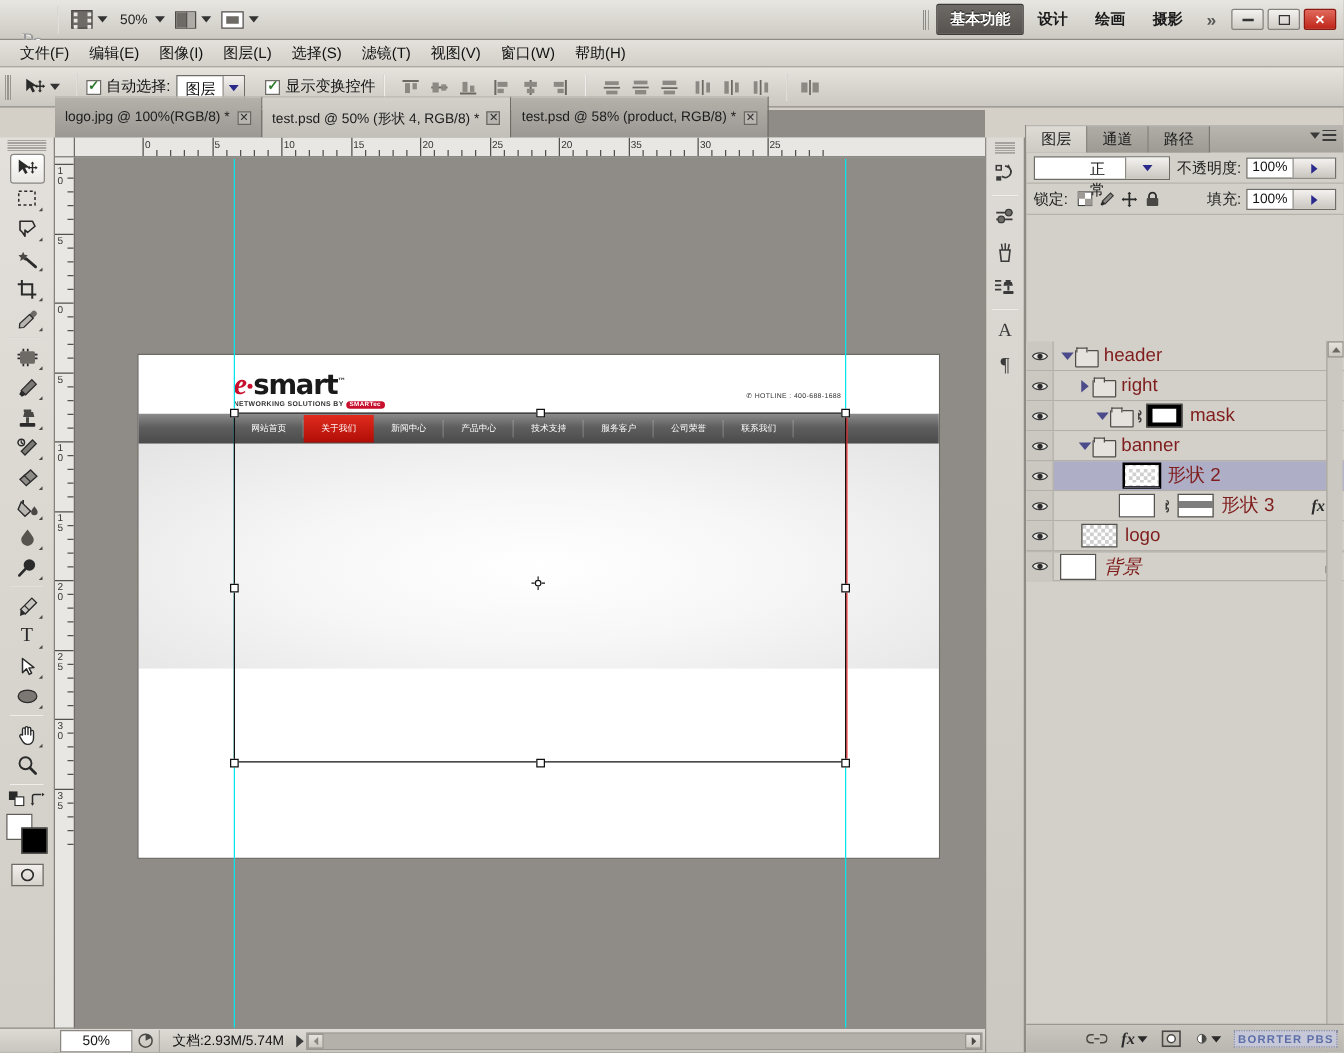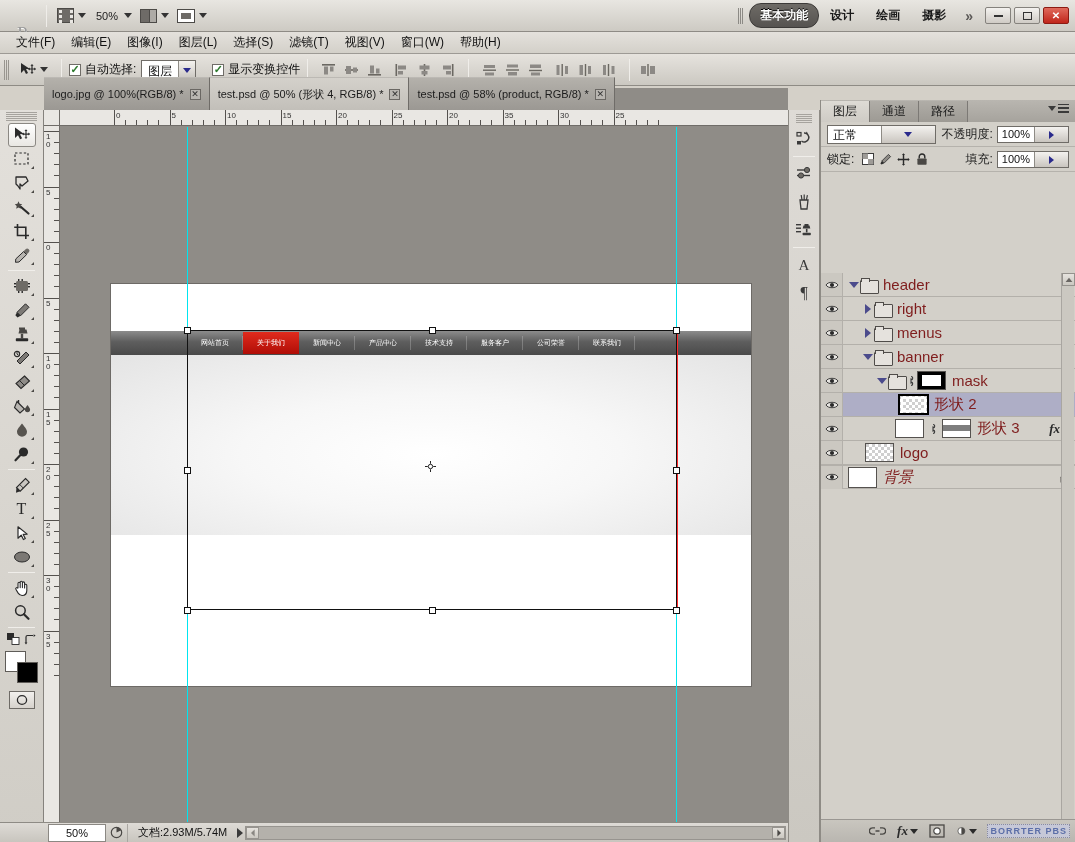--- a/index.html
+++ b/index.html
@@ -47,21 +47,21 @@
   .icon-arrange i:nth-child(1){ width:9px; background:#6e6b67; }
   .icon-arrange i:nth-child(2){ width:7px; background:#aeaba6; border-right:none;}
   .icon-screen { width: 18px; height: 14px; border: 1px solid #4c4a47; background:#fff;
                  position:relative; }
   .icon-screen:before{ content:""; position:absolute; left:3px; top:3px; right:3px; bottom:3px;
                  background:#6e6b67;}
 
   .ws-tabs { margin-left: auto; display: flex; align-items: center; height: 32px; }
   .ws-grip { width: 5px; height: 16px; margin-right: 6px;
              background: repeating-linear-gradient(90deg,#8c8a85 0 1px,transparent 1px 2px); }
-  .ws-tab { font-size: 12px; color: #1a1a1a; padding: 4px 11px; border-radius: 12px;
+  .ws-tab { font-size: 12px; color: #1a1a1a; padding: 4px 11px; border-radius: 2px;
             font-weight: bold; }
   .ws-tab.active { background: linear-gradient(#6e6b66,#565350); color: #fff;
                    border: 1px solid #3c3a38; text-shadow: 0 -1px 0 #000; padding: 3px 10px; }
   .ws-more { color: #5a5856; font-size: 14px; padding: 0 8px; font-weight:bold; }
   .wbtns { display:flex; gap: 3px; margin: 0 6px 0 4px; }
   .wbtn { width: 26px; height: 17px; border: 1px solid #85827d; border-radius: 2px;
           background: linear-gradient(#f4f2ef,#cfcbc5);
           display:flex; align-items:center; justify-content:center;
           font-size: 10px; color:#333; }
   .wbtn.close { background: linear-gradient(#e06a5c,#c0251a); border-color:#8c1a12; color:#fff;
@@ -228,21 +228,21 @@
           background: linear-gradient(#b0ada7,#9d9a94); border-right: 1px solid #7c7975; }
   .ptab.active { background: linear-gradient(#dedbd5,#cecbc5); }
   .pmenu { position: absolute; right: 6px; top: 4px; display: flex; gap: 2px; align-items: center; }
   .pmenu .bars { width: 11px; height: 9px;
         background: repeating-linear-gradient(0deg,#3a3a3a 0 2px,transparent 2px 4px); }
 
   .prow { display: flex; align-items: center; height: 25px; padding: 0 6px;
           border-bottom: 1px solid #b5b2ac; }
   .plbl { font-size: 12px; color: #1a1a1a; }
   .blend-sel { flex: 1; display: flex; align-items: stretch; height: 19px;
-               border: 1px solid #6f6c67; background: #fff; margin-right: 6px; }
+               border: 1px solid #6f6c67; background: #fff; margin-right: 6px; padding-left: 39px; }
   .blend-sel span { flex: 1; padding: 1px 5px 0; font-size: 12px; color: #111; }
   .blend-sel .dd { width: 17px; background: linear-gradient(#f4f2ef,#c9c5bf);
                    border-left: 1px solid #8e8b85; display:flex; align-items:center;
                    justify-content:center; }
   .numfield { display: inline-flex; align-items: stretch; height: 17px; border: 1px solid #6f6c67;
               background: #fff; }
   .numfield span { padding: 1px 4px 0; font-size: 11px; color: #111; min-width: 34px;
                    text-align: right; }
   .numfield .sp { width: 14px; background: linear-gradient(#f4f2ef,#c9c5bf);
                   border-left: 1px solid #8e8b85; display:flex; align-items:center;
@@ -831,20 +831,27 @@
         <div class="rlabel-v" style="left: 2px; top: 506.5px;">3<br>5</div>
         <div class="rtick" style="left: 10px; top: 515.6px; width: 5px; height: 1px;"></div>
         <div class="rtick" style="left: 10px; top: 526.7px; width: 5px; height: 1px;"></div>
         <div class="rtick" style="left: 10px; top: 537.8px; width: 5px; height: 1px;"></div>
         <div class="rtick" style="left: 10px; top: 548.9px; width: 5px; height: 1px;"></div>
       </div>
 
     <div class="canvasArea">
 
       <div class="doc">
+        <div class="site-head">
+          <div class="logo-wrap">
+            <div class="logo-main"><span class="logo-e">e</span><span class="logo-dot"></span><span>smart</span><span class="logo-tm">™</span></div>
+            <div class="logo-sub"><span>NETWORKING SOLUTIONS BY</span> <span class="badge">SMARTec</span></div>
+          </div>
+          <div class="hotline">✆ <span>HOTLINE : 400-688-1688</span></div>
+        </div>
         <div class="site-nav">
           <div class="nav-item">网站首页</div>
           <div class="nav-item active">关于我们</div>
           <div class="nav-item">新闻中心</div>
           <div class="nav-item">产品中心</div>
           <div class="nav-item">技术支持</div>
           <div class="nav-item">服务客户</div>
           <div class="nav-item">公司荣誉</div>
           <div class="nav-item">联系我们</div>
         </div>
@@ -1012,71 +1019,56 @@
         </span>
         <span class="lyr-body" style="padding-left:18px;">
           <span class="twist">
               <i class="tw-right"></i>
             </span>
           <span class="folder"></span>
           <span class="lname">right</span>
         </span>
       </div>
 
-      <div class="layer">
-        <span class="eye">
-          <svg width="14" height="10" viewBox="0 0 14 10">
-            <path d="M1 5 C3 1.4 11 1.4 13 5 C11 8.6 3 8.6 1 5 Z" fill="#e9e7e3" stroke="#3a3a3a" stroke-width="1"></path>
-            <circle cx="7" cy="5" r="2.1" fill="#2a2a2a"></circle>
-            </svg>
-        </span>
-        <span class="lyr-body" style="padding-left:18px;">
-          <span class="twist">
-              <i class="tw-right"></i>
-            </span>
-          <span class="folder"></span>
-          <span class="lname">menus</span>
-        </span>
-      </div>
-
-      <div class="layer">
-        <span class="eye">
-          <svg width="14" height="10" viewBox="0 0 14 10">
-            <path d="M1 5 C3 1.4 11 1.4 13 5 C11 8.6 3 8.6 1 5 Z" fill="#e9e7e3" stroke="#3a3a3a" stroke-width="1"></path>
-            <circle cx="7" cy="5" r="2.1" fill="#2a2a2a"></circle>
-            </svg>
-        </span>
-        <span class="lyr-body" style="padding-left:18px;">
-          <span class="twist">
-              <i class="tw-down"></i>
-            </span>
-          <span class="folder"></span>
-          <span class="lname">banner</span>
-        </span>
-      </div>
 
       <div class="layer">
         <span class="eye">
           <svg width="14" height="10" viewBox="0 0 14 10">
             <path d="M1 5 C3 1.4 11 1.4 13 5 C11 8.6 3 8.6 1 5 Z" fill="#e9e7e3" stroke="#3a3a3a" stroke-width="1"></path>
             <circle cx="7" cy="5" r="2.1" fill="#2a2a2a"></circle>
             </svg>
         </span>
         <span class="lyr-body" style="padding-left:32px;">
           <span class="twist">
               <i class="tw-down"></i>
             </span>
           <span class="folder"></span>
           <span class="linkic">
             <svg width="8" height="12" viewBox="0 0 8 12">
               <path d="M4 1.5 a1.7 1.7 0 0 1 0 3.4 M4 7.1 a1.7 1.7 0 0 1 0 3.4 M4 3.2 V8.8" stroke="#3a3a3a" stroke-width="1.1" fill="none"></path>
               </svg>
           </span>
           <span class="thumb maskb"></span>
           <span class="lname">mask</span>
+        </span>
+      </div>
+
+      <div class="layer">
+        <span class="eye">
+          <svg width="14" height="10" viewBox="0 0 14 10">
+            <path d="M1 5 C3 1.4 11 1.4 13 5 C11 8.6 3 8.6 1 5 Z" fill="#e9e7e3" stroke="#3a3a3a" stroke-width="1"></path>
+            <circle cx="7" cy="5" r="2.1" fill="#2a2a2a"></circle>
+            </svg>
+        </span>
+        <span class="lyr-body" style="padding-left:18px;">
+          <span class="twist">
+              <i class="tw-down"></i>
+            </span>
+          <span class="folder"></span>
+          <span class="lname">banner</span>
         </span>
       </div>
 
       <div class="layer sel">
         <span class="eye">
           <svg width="14" height="10" viewBox="0 0 14 10">
             <path d="M1 5 C3 1.4 11 1.4 13 5 C11 8.6 3 8.6 1 5 Z" fill="#e9e7e3" stroke="#3a3a3a" stroke-width="1"></path>
             <circle cx="7" cy="5" r="2.1" fill="#2a2a2a"></circle>
             </svg>
         </span>

